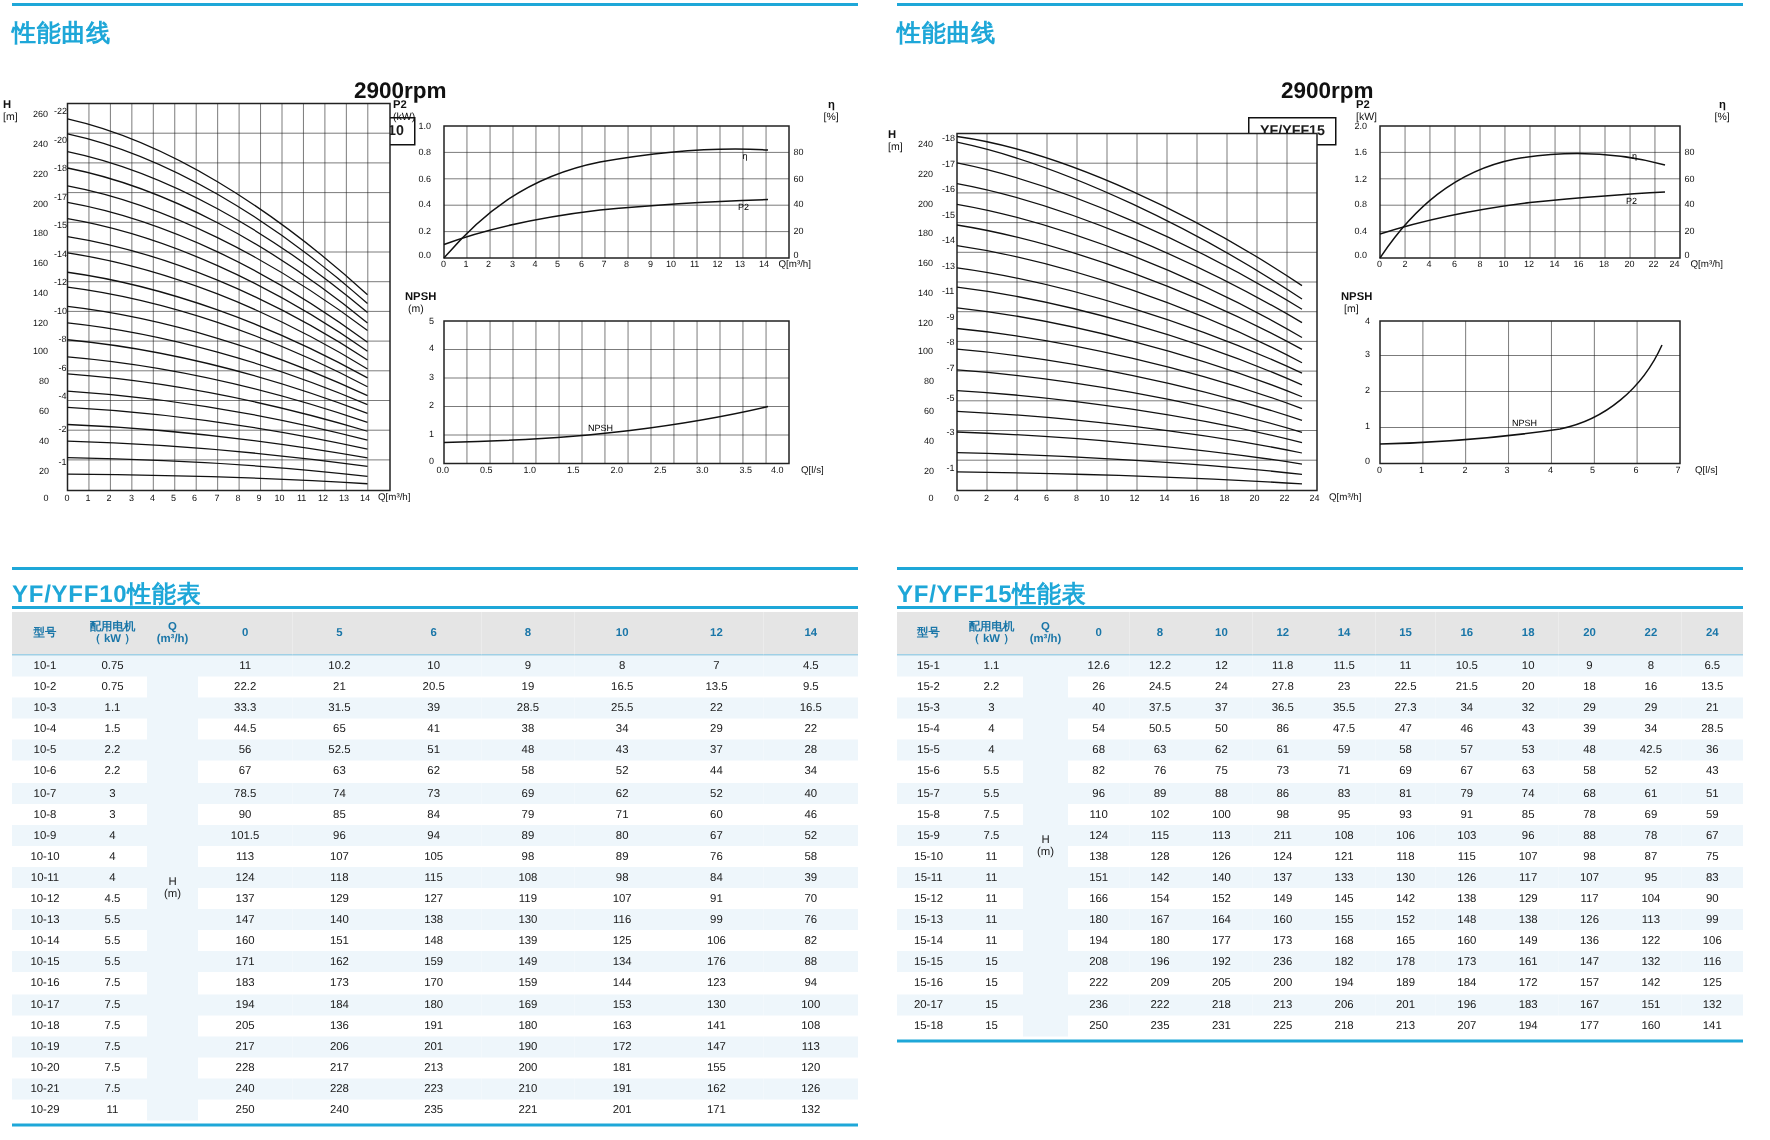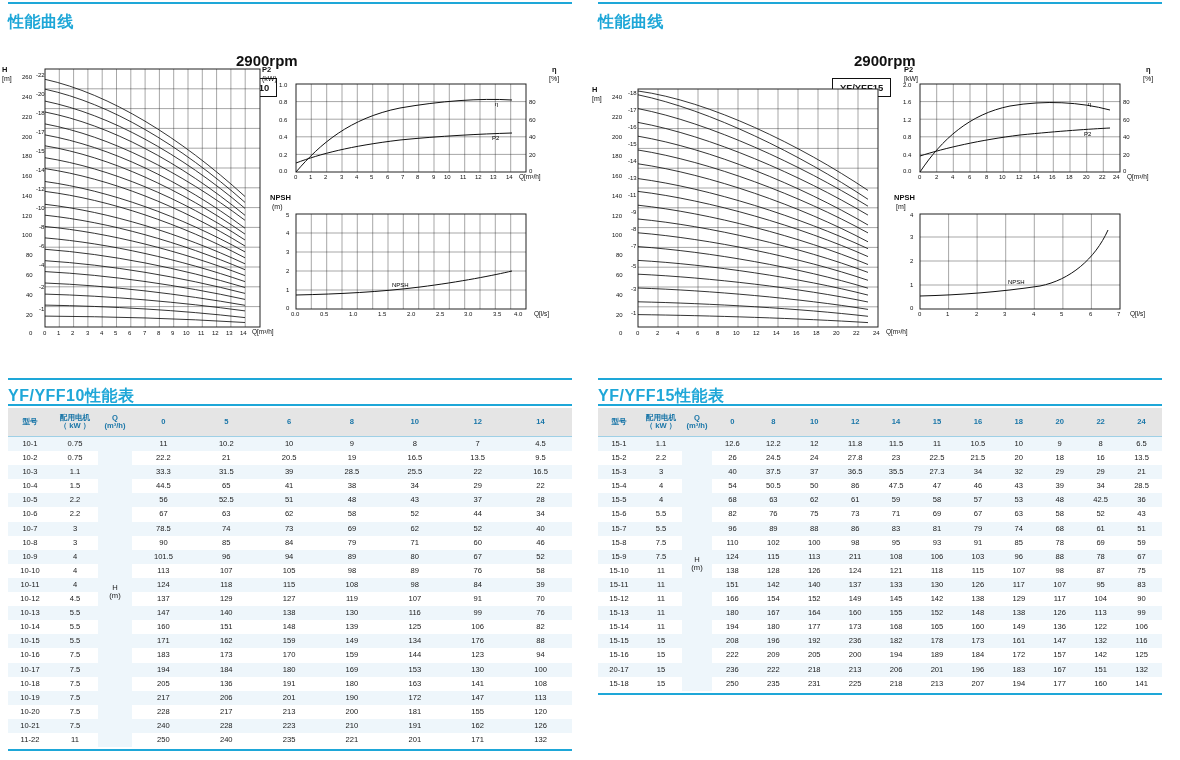--- a/index.html
+++ b/index.html
@@ -560,21 +560,21 @@
               <td class="vsep">7.5</td>
               <td class="vsep">240</td>
               <td class="vsep">228</td>
               <td class="vsep">223</td>
               <td class="vsep">210</td>
               <td class="vsep">191</td>
               <td class="vsep">162</td>
               <td>126</td>
             </tr>
             <tr>
-              <td class="modelc vsep">11-22</td>
+              <td class="modelc vsep">10-29</td>
               <td class="vsep">11</td>
               <td class="vsep">250</td>
               <td class="vsep">240</td>
               <td class="vsep">235</td>
               <td class="vsep">221</td>
               <td class="vsep">201</td>
               <td class="vsep">171</td>
               <td>132</td>
             </tr>
           </tbody>

